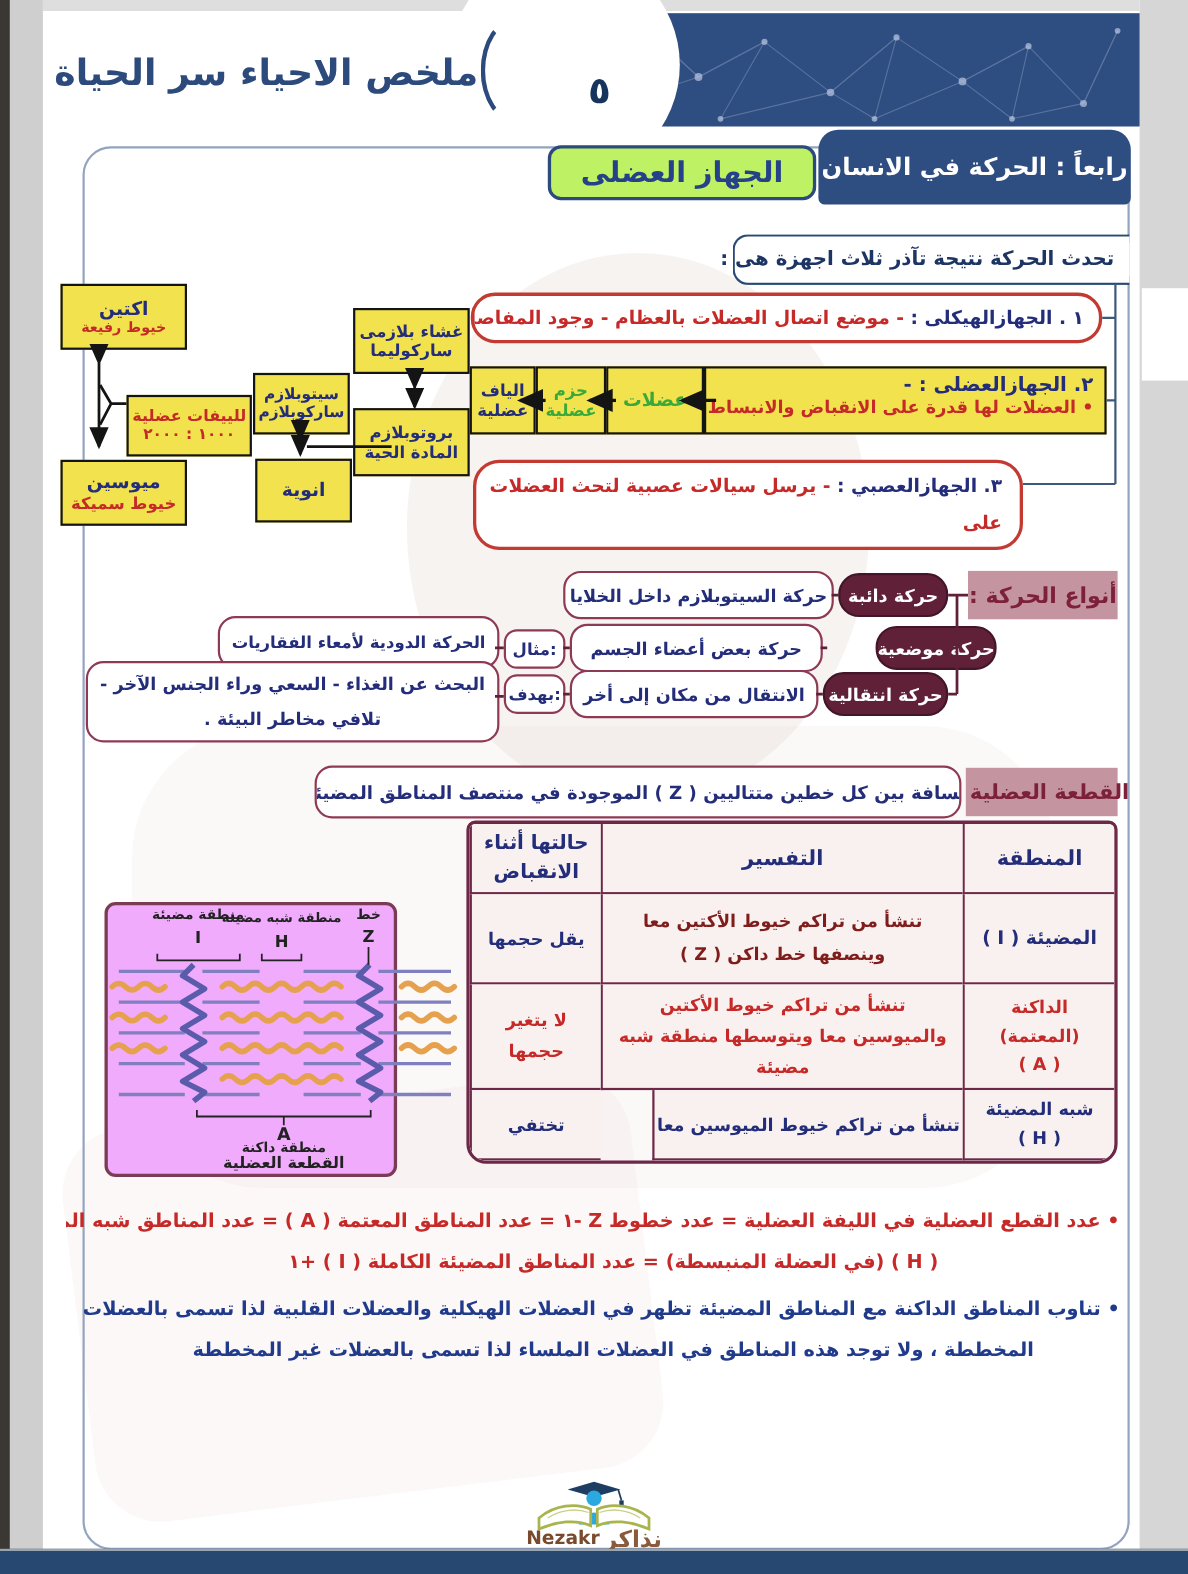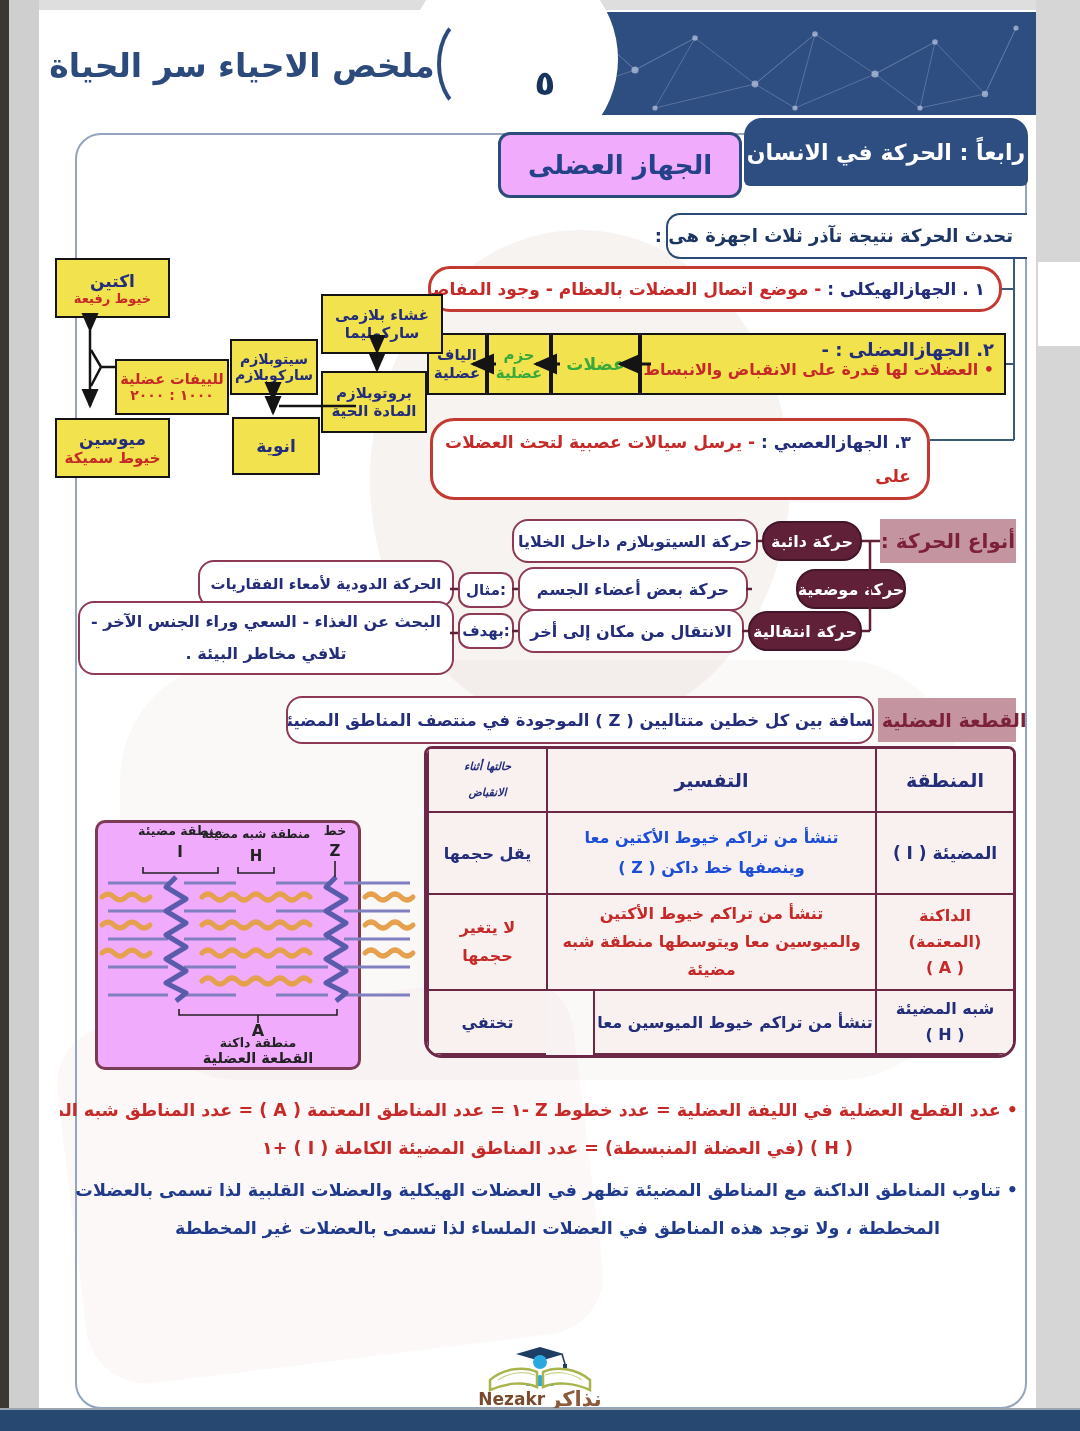--- a/index.html
+++ b/index.html
@@ -65,21 +65,21 @@
   <div class="abs" style="left:408px;top:-46px;width:210px;height:210px;border-radius:50%;background:#fff;"></div>
   <div class="abs" style="left:437px;top:16px;width:64px;height:96px;border:4px solid transparent;border-left:4px solid #2d4a7d;border-radius:50%;"></div>
   <div class="abs ar ctr nowrap" style="left:46px;top:20px;width:392px;height:90px;font-size:33px;color:#2d4a7d;">ملخص الاحياء سر الحياة</div>
   <div class="abs ctr" style="left:514px;top:50px;width:62px;height:66px;background:#fff;border-radius:18px;">
     <span style="font-size:34px;color:#17355c;">٥</span>
   </div>
 
   <div class="abs" style="left:75px;top:133px;width:952px;height:1276px;border:2px solid #93a4be;border-radius:26px;"></div>
 
   <div class="abs ar ctr nowrap" style="left:744px;top:118px;width:284px;height:68px;background:#2e4d80;color:#fff;border-radius:18px 18px 6px 6px;font-size:22px;">رابعاً : الحركة في الانسان</div>
-  <div class="abs ar ctr nowrap" style="left:498px;top:132px;width:244px;height:66px;background:#f0abfc;border:3px solid #2d4a7d;border-radius:12px;color:#24418a;font-size:26px;">الجهاز العضلى</div>
+  <div class="abs ar ctr nowrap" style="left:498px;top:132px;width:244px;height:50px;background:#bef264;border:3px solid #2d4a7d;border-radius:12px;color:#24418a;font-size:26px;">الجهاز العضلى</div>
 
   <div class="abs ar nowrap" style="left:666px;top:213px;width:361px;height:46px;background:#fff;border:2px solid #2a4a75;border-right:none;border-radius:14px 0 0 14px;color:#1d3563;font-size:18px;line-height:42px;padding-right:14px;">تحدث الحركة نتيجة تآذر ثلاث اجهزة هى :</div>
 
   <div class="abs ar nowrap" style="left:428px;top:266px;width:574px;height:46px;border:3px solid #c23a31;border-radius:22px;background:#fff;font-size:17px;line-height:40px;padding-right:14px;overflow:hidden;">
     <span class="navy">١ . الجهازالهيكلى : </span><span class="red">- موضع اتصال العضلات بالعظام - وجود المفاصل</span>
   </div>
 
   <div class="abs ybox ar" style="left:640px;top:333px;width:366px;height:62px;padding:4px 10px 0 4px;overflow:hidden;">
     <div class="navy nowrap" style="font-size:18px;">٢. الجهازالعضلى : -</div>
     <div class="red nowrap" style="font-size:16px;">• العضلات لها قدرة على الانقباض والانبساط</div>
@@ -101,21 +101,21 @@
     <div class="red nowrap" style="font-size:15px;">خيوط سميكة</div>
   </div>
   <div class="abs ybox colc" style="left:115px;top:359px;width:114px;height:56px;">
     <div class="red nowrap" style="font-size:14.5px;">للييفات عضلية</div>
     <div class="red nowrap" style="font-size:14px;">١٠٠٠ : ٢٠٠٠</div>
   </div>
   <div class="abs ybox colc" style="left:230px;top:339px;width:88px;height:56px;">
     <div class="navy nowrap" style="font-size:14px;">سيتوبلازم</div>
     <div class="navy nowrap" style="font-size:14px;">ساركوبلازم</div>
   </div>
-  <div class="abs ybox colc" style="left:321px;top:294px;width:122px;height:60px;">
+  <div class="abs ybox colc" style="left:321px;top:280px;width:106px;height:60px;">
     <div class="navy nowrap" style="font-size:15px;">غشاء بلازمى</div>
     <div class="navy nowrap" style="font-size:15px;">ساركوليما</div>
   </div>
   <div class="abs ybox colc" style="left:321px;top:371px;width:106px;height:62px;">
     <div class="navy nowrap" style="font-size:15px;">بروتوبلازم</div>
     <div class="navy nowrap" style="font-size:15px;">المادة الحية</div>
   </div>
   <div class="abs ybox ctr" style="left:232px;top:417px;width:88px;height:58px;">
     <span class="navy" style="font-size:17px;">انوية</span>
   </div>
@@ -140,25 +140,25 @@
   <div class="abs ctr wround nowrap" style="left:458px;top:613px;width:56px;height:36px;border-radius:12px;font-size:15px;">بهدف:</div>
   <div class="abs ctr wround pre ar" style="left:78px;top:601px;width:376px;height:74px;font-size:16px;line-height:32px;">البحث عن الغذاء - السعي وراء الجنس الآخر -
 تلافي مخاطر البيئة .</div>
 
   <div class="abs ar ctr nowrap mlabel" style="left:878px;top:698px;width:138px;height:44px;font-size:19px;">القطعة العضلية :</div>
   <div class="abs ar ctr nowrap wround" style="left:286px;top:696px;width:588px;height:48px;font-size:16.5px;overflow:hidden;">المسافة بين كل خطين متتاليين ( Z ) الموجودة في منتصف المناطق المضيئة .</div>
 
   <div class="abs" style="left:424px;top:746px;width:592px;height:312px;border:3px solid #6d2747;border-radius:8px 8px 18px 18px;overflow:hidden;display:grid;direction:rtl;grid-template-columns:138px 329px 119px;grid-template-rows:64px 82px 96px 64px;">
     <div class="tcell navy" style="font-size:19px;">المنطقة</div>
     <div class="tcell navy" style="font-size:19px;">التفسير</div>
-    <div class="tcell navy pre" style="font-size:11px;line-height:26px;font-style:italic;">حالتها أثناء
+    <div class="tcell navy pre" style="font-size:18px;line-height:26px;">حالتها أثناء
 الانقباض</div>
 
     <div class="tcell navy pre" style="font-size:17px;">المضيئة ( I )</div>
-    <div class="tcell pre ar" style="font-size:16px;line-height:30px;color:#1d4ed8;">تنشأ من تراكم خيوط الأكتين معا
+    <div class="tcell pre ar" style="font-size:16px;line-height:30px;color:#7f1d1d;">تنشأ من تراكم خيوط الأكتين معا
 وينصفها خط داكن ( Z )</div>
     <div class="tcell navy" style="font-size:16px;">يقل حجمها</div>
 
     <div class="tcell red pre" style="font-size:16px;line-height:26px;">الداكنة
 (المعتمة)
 ( A )</div>
     <div class="tcell red pre ar" style="font-size:16px;line-height:28px;">تنشأ من تراكم خيوط الأكتين
 والميوسين معا ويتوسطها منطقة شبه
 مضيئة</div>
     <div class="tcell red pre" style="font-size:16px;line-height:28px;">لا يتغير

